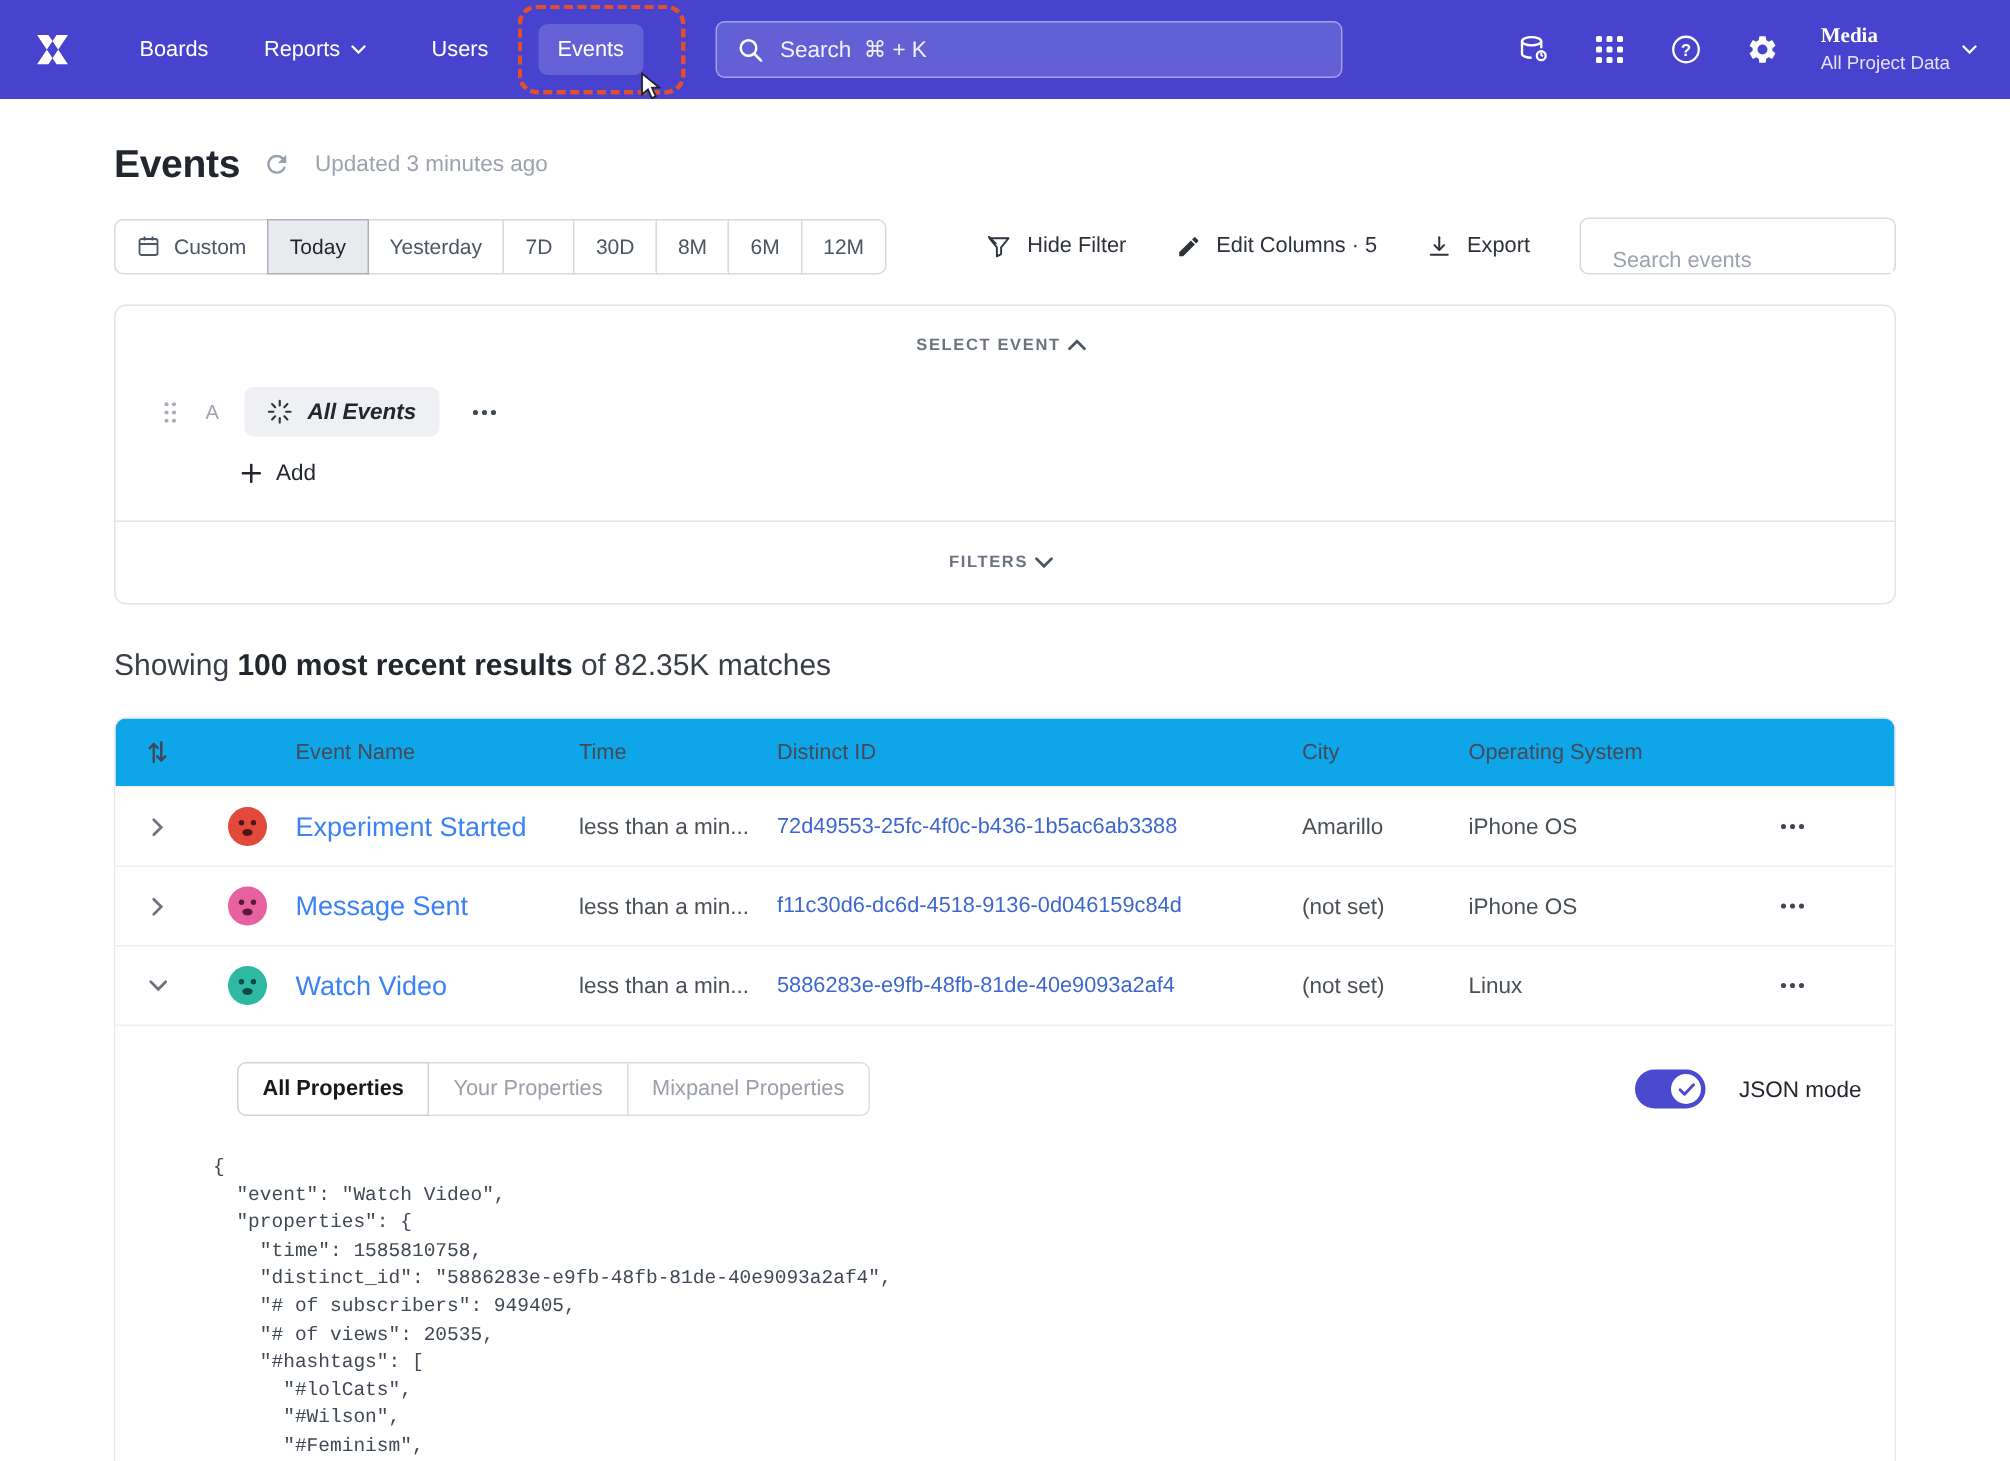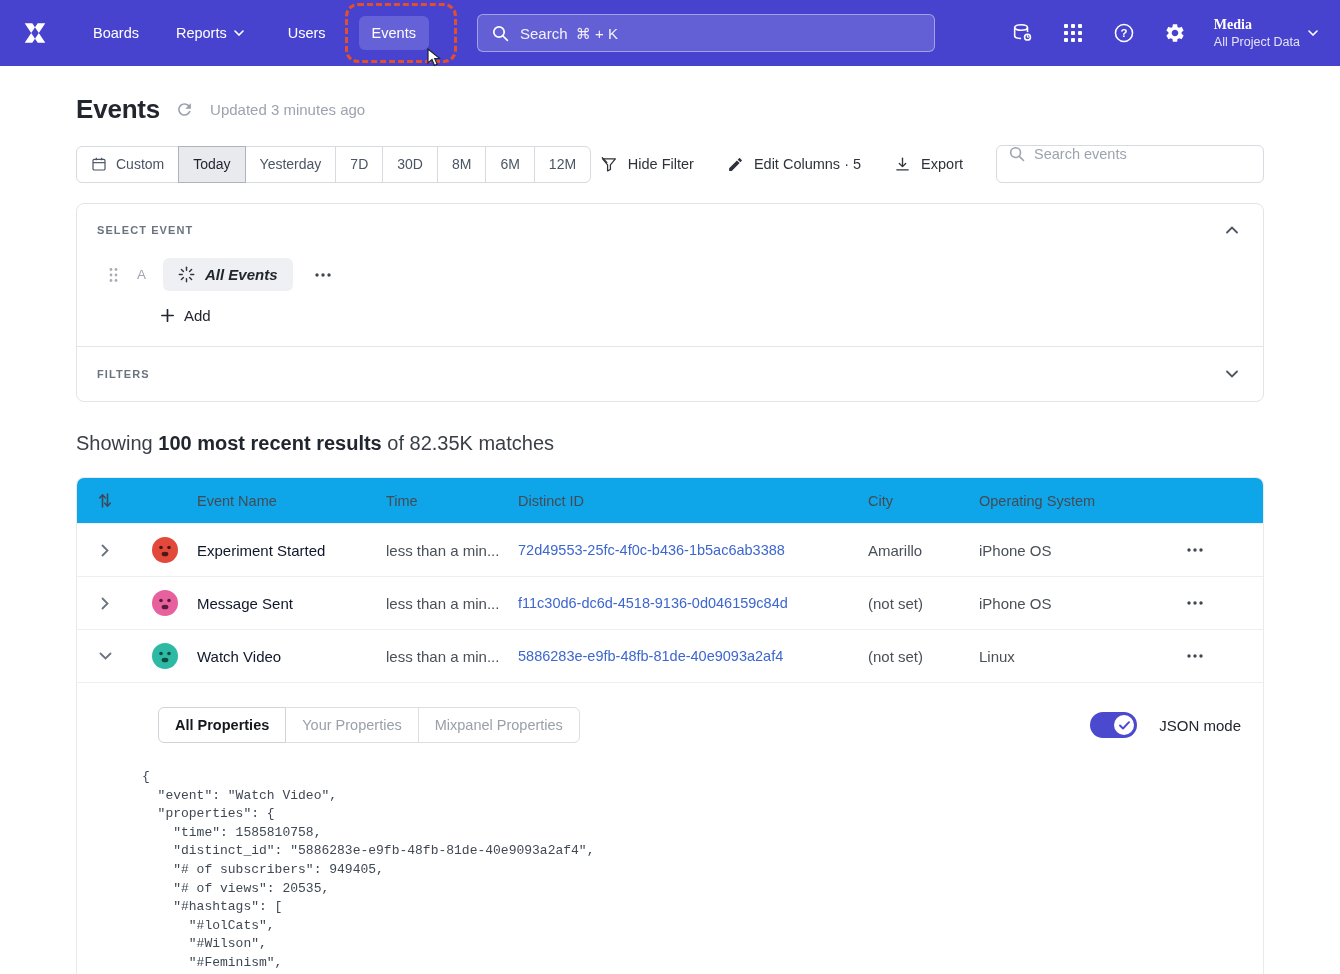--- a/index.html
+++ b/index.html
@@ -13,21 +13,21 @@
   .logo { width:27px; height:27px; margin-right:44px; display:flex; align-items:center; cursor:pointer; }
   .nav-item { font-size:14.5px; color:#fff; display:flex; align-items:center; gap:7px; cursor:pointer; white-space:nowrap; }
   .nav-boards { margin-right:37px; }
   .nav-reports { margin-right:44px; }
   .nav-users { margin-right:33px; }
   .nav-pill-wrap { position:relative; }
   .nav-pill { background:rgba(255,255,255,0.16); border-radius:6px; padding:9px 13px; }
   .annotation-box { position:absolute; top:-13px; bottom:-13px; left:-14px; right:-28px;
     border:3px dashed #E0502F; border-radius:13px; pointer-events:none; }
   .cursor-svg { position:absolute; right:-12px; bottom:-18px; width:16px; height:20px; pointer-events:none; }
-  .nav-search { margin-left:48px; width:458px; height:38px; background:rgba(255,255,255,0.15);
+  .nav-search { margin-left:48px; width:418px; height:38px; background:rgba(255,255,255,0.15);
     border:1px solid rgba(255,255,255,0.42); border-radius:6px; display:flex; align-items:center;
     gap:11px; padding:0 14px; }
   .nav-search input { flex:1; background:transparent; border:none; outline:none; color:#fff;
     font-size:15px; font-family:"Liberation Sans","DejaVu Sans",sans-serif; }
   .nav-search input::placeholder { color:rgba(255,255,255,0.92); opacity:1; }
   .nav-right { margin-left:auto; display:flex; align-items:center; gap:27px; }
   .nav-icon-btn { width:24px; height:24px; display:flex; align-items:center; justify-content:center; cursor:pointer; }
   .project { display:flex; align-items:center; gap:8px; cursor:pointer; }
   .project-name { font-weight:bold; font-size:14px; line-height:1.3;font-family:Liberation Serif, serif; }
   .project-sub { font-size:12.5px; color:rgba(255,255,255,0.85); line-height:1.3; }
@@ -43,28 +43,28 @@
   .filter-row { margin-top:20px; display:flex; align-items:center; }
   .seg { display:flex; }
   .seg .seg-btn { background:#fff; border:1px solid #D7DADF; margin-left:-1px; height:37px;
     padding:0 14px; font-size:14px; color:#4B5563; font-family:inherit; cursor:pointer;
     display:flex; align-items:center; gap:9px; }
   .seg .seg-btn:first-child { border-radius:6px 0 0 6px; margin-left:0; }
   .seg .seg-btn:last-child { border-radius:0 6px 6px 0; }
   .seg .seg-btn.active { background:#E8EAED; border-color:#AEB3BB; color:#1F2430; position:relative; z-index:1; }
   .toolbar { margin-left:auto; display:flex; align-items:center; gap:33px; }
   .tool-btn { display:flex; align-items:center; gap:10px; font-size:14.5px; color:#2E333B; cursor:pointer; white-space:nowrap; }
-  .search-events { width:268px; height:38px; border:1px solid #D7DADF; border-radius:6px;
-    display:flex; align-items:flex-start; gap:9px; padding:0 12px; background:#fff; }
+  .search-events { width:211px; height:38px; border:1px solid #D7DADF; border-radius:6px;
+    display:flex; align-items:flex-end; gap:9px; padding:0 12px; background:#fff; }
   .search-events input { flex:1; border:none; outline:none; font-size:14.5px; color:#374151; font-family:inherit; }
   .search-events input::placeholder { color:#9CA3AF; opacity:1; }
 
   
   .card { margin-top:20px; border:1px solid #E2E4E8; border-radius:8px; }
-  .section-head { display:flex; justify-content:space-between; align-items:center; }
+  .section-head { display:flex; justify-content:center; align-items:center; }
   .section-label { font-size:11px; font-weight:bold; letter-spacing:1.1px; color:#6B7280; }
   .collapse-btn { width:22px; height:22px; display:flex; align-items:center; justify-content:center; cursor:pointer; }
   .select-section { padding:15px 20px 20px; }
   .event-row { margin-top:17px; display:flex; align-items:center; }
   .drag-handle { margin-left:12px; cursor:grab; display:flex; }
   .series-letter { color:#A0A6AE; font-size:13.5px; margin:0 17px 0 19px; }
   .event-pill { display:flex; align-items:center; gap:10px; background:#EFF0F3; border-radius:6px;
     padding:8px 15px; font-size:15px; font-weight:bold; color:#22262E; cursor:pointer;font-style:italic; }
   .row-menu { margin-left:16px; padding:4px 6px; cursor:pointer; display:flex; }
   .add-row { margin-top:16px; margin-left:64px; display:inline-flex; align-items:center; gap:10px;
@@ -74,21 +74,21 @@
   .summary { margin-top:30px; font-size:20px; color:#3A3F47; }
   .summary b { color:#22262E; }
 
   
   .table { margin-top:22px; border:1px solid #E8EAED; border-radius:8px 8px 0 0; border-bottom:none; overflow:hidden; }
   .trow { display:grid; grid-template-columns:56px 64px 189px 132px 350px 111px 198px 110px; align-items:center; }
   .thead { background:#0ea5e9; height:45px; font-size:14.5px; color:#454B54; }
   .tbody-row { height:53px; border-top:1px solid #EEEFF1; background:#fff; cursor:pointer; }
   .cell-center { justify-self:center; display:flex; align-items:center; }
   .avatar { width:26px; height:26px; border-radius:50%; display:flex; align-items:center; justify-content:center; }
-  .cell-name { font-size:15px; color:#0f172a; }
+  .cell-name { font-size:18px; color:#3b82f6; }
   .cell-dim { font-size:15px; color:#4A5057; }
   .cell-link { font-size:14.5px; color:#3D67CE; cursor:pointer; }
   .actions-btn { justify-self:start; padding:6px 10px; cursor:pointer; display:flex; }
 
   
   .detail { border-top:1px solid #EEEFF1; padding:24px 20px 60px 65px; background:#fff; }
   .detail-top { display:flex; justify-content:space-between; align-items:center; }
   .tabs { display:flex; }
   .tab { background:#fff; border:1px solid #DCDEE2; margin-left:-1px; padding:9px 16px;
     font-size:14.5px; color:#9AA0A9; font-family:inherit; cursor:pointer; }

